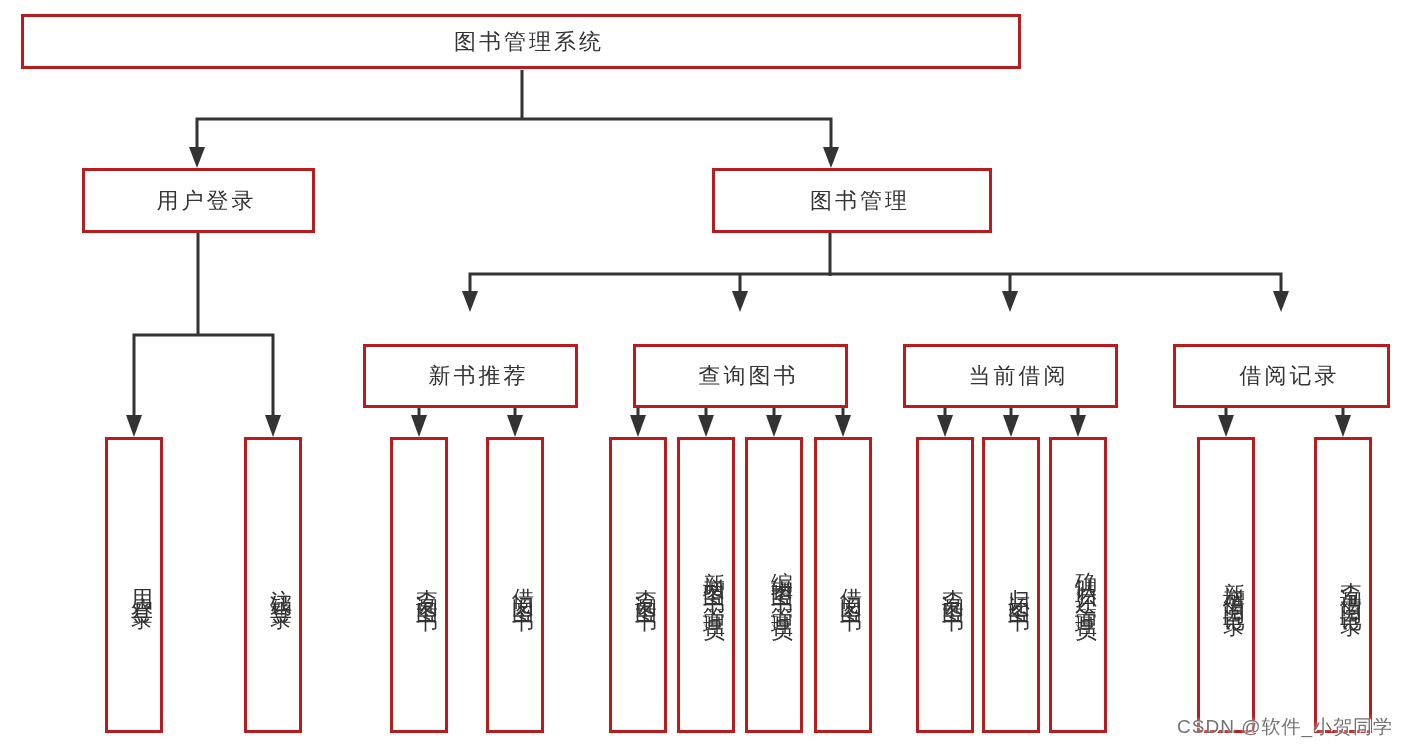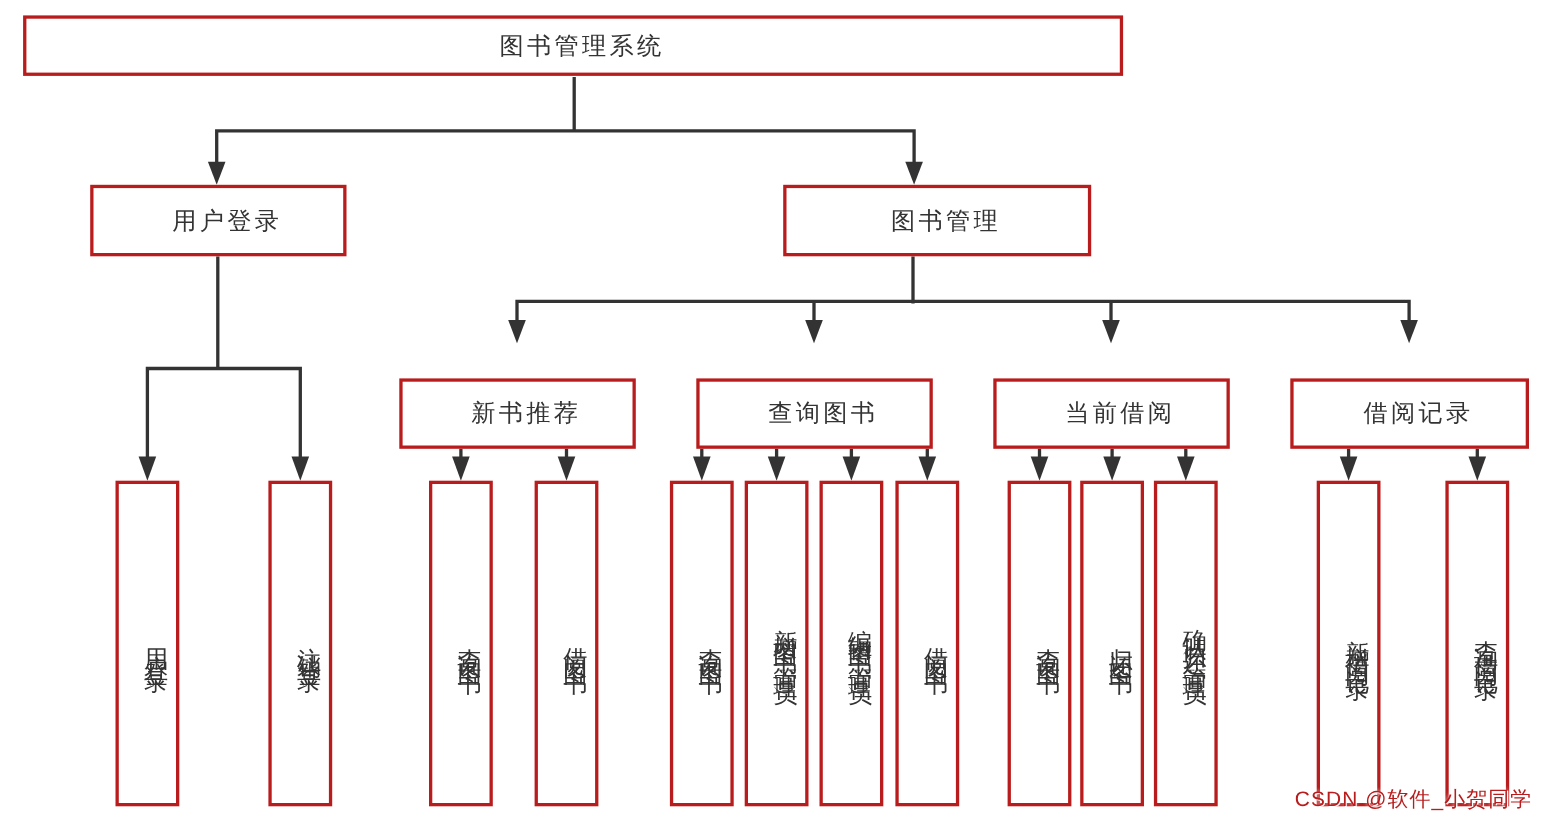--- a/index.html
+++ b/index.html
@@ -32,21 +32,21 @@
     font-size:22px;line-height:1;letter-spacing:7px;
     max-height:286px;
   }
   .pA1{left:105px;} .pA2{left:244px;}
   .pB1{left:390px;} .pB2{left:486px;}
   .pC1{left:609px;} .pC2{left:677px;} .pC3{left:745px;} .pC4{left:814px;}
   .pD1{left:916px;} .pD2{left:982px;} .pD3{left:1049px;}
   .pE1{left:1197px;} .pE2{left:1314px;}
   .watermark{
     position:absolute;right:12px;top:714px;
-    font-size:19px;color:#b91c1c;letter-spacing:1px;
+    font-size:19px;color:#737373;letter-spacing:1px;
     text-shadow:0 0 4px #ffffff,1px 1px 0 #ffffff;
     z-index:5;white-space:nowrap;
   }
 </style>
 </head>
 <body>
 
 <div class="canvas">
 
   <svg class="wires" viewBox="0 0 1405 747" xmlns="http://www.w3.org/2000/svg">

